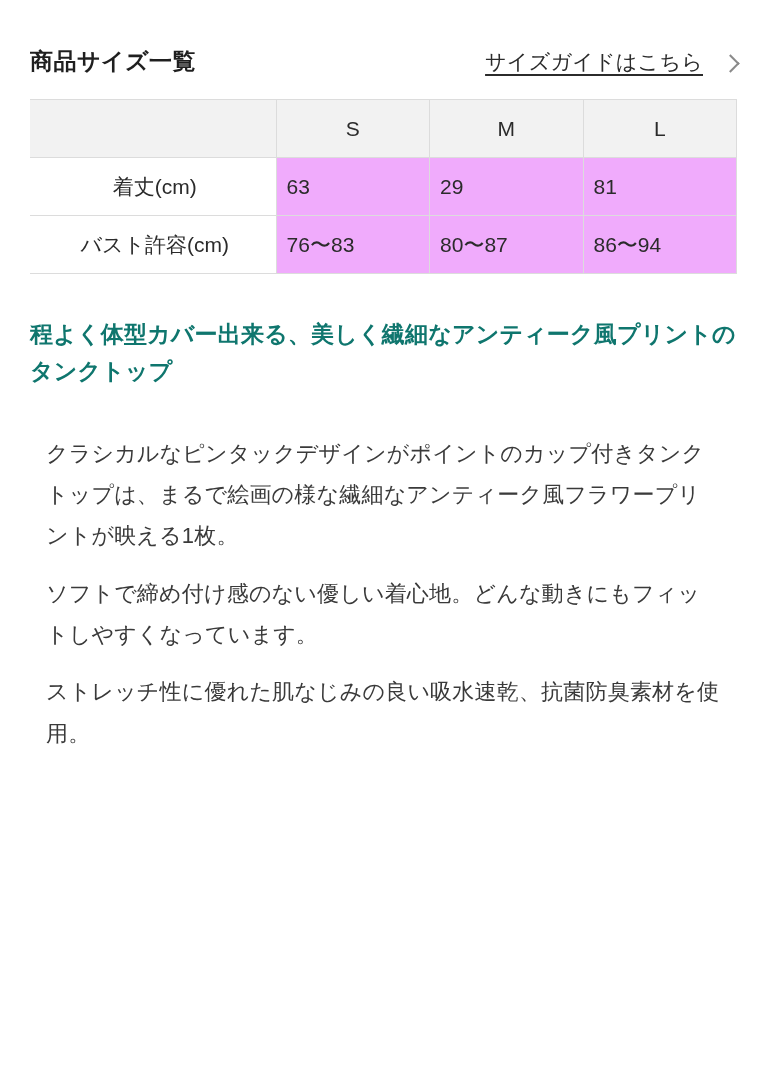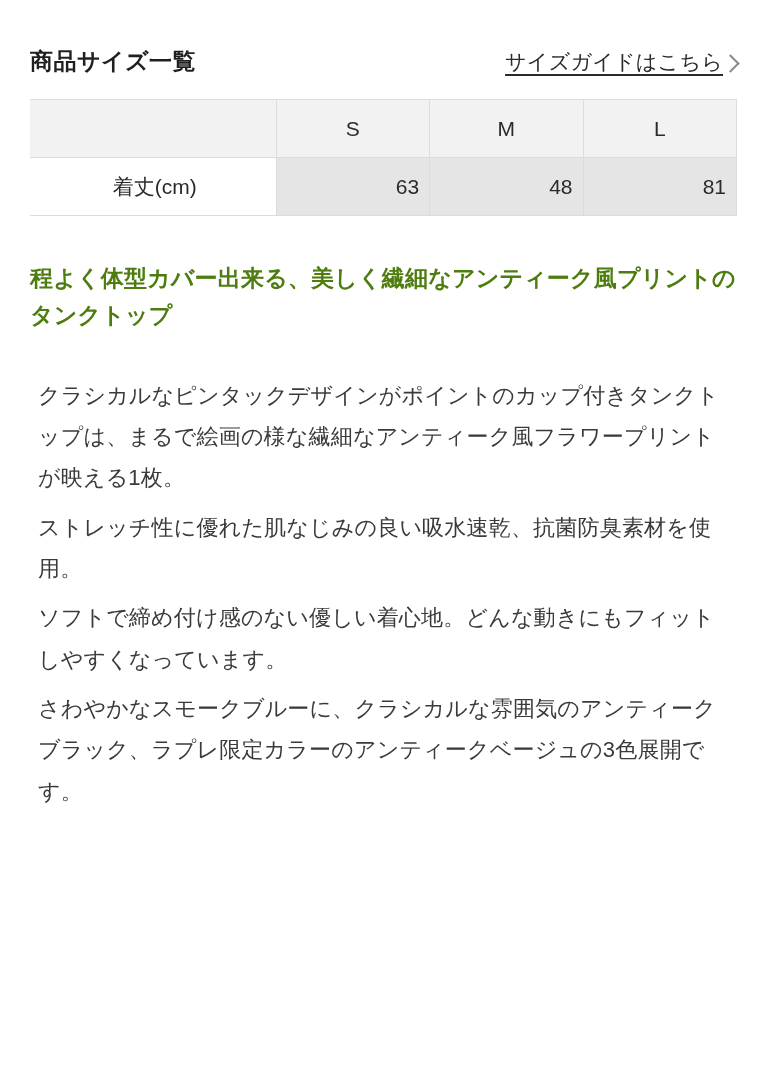--- a/index.html
+++ b/index.html
@@ -29,21 +29,21 @@
   }
   .size-title {
     font-size: 23px;
     font-weight: bold;
     letter-spacing: 0.5px;
     color: #1f1f1f;
   }
   .guide-link-wrap {
     display: flex;
     align-items: center;
-    gap: 1px;
+    gap: 21px;
   }
   .guide-link {
     font-size: 21px;
     color: #2b2b2b;
     text-decoration: underline;
     text-underline-offset: 5px;
     letter-spacing: 0.3px;
     cursor: pointer;
   }
   .chevron {
@@ -83,43 +83,44 @@
     border-left: none;
   }
   table.size-table tbody th {
     text-align: center;
     font-weight: normal;
     border-left: none;
     padding-left: 14px;
     background: #ffffff;
   }
   table.size-table tbody td {
-    text-align: right;
-    background: #e5e5e5;
+    text-align: left;
+    background: #f0abfc;
   }
   col.label-col { width: 34.8%; }
   col.val-col { width: 21.7%; }
 
   
   .lead {
     font-size: 23px;
     font-weight: bold;
     line-height: 1.62;
-    color: #4d7c0f;
+    color: #0f766e;
     margin: 0 0 40px 0;
     letter-spacing: 0.2px;
+    font-family: Liberation Mono, monospace;
   }
   .body-copy {
     font-size: 22px;
     line-height: 1.88;
     color: #3a3a3a;
     letter-spacing: 0.2px;
   }
   .body-copy p {
-    margin: 8px;
+    margin: 16px;
   }
 </style>
 </head>
 <body>
 
 <div class="page">
 
   <div class="size-header">
     <div class="size-title">商品サイズ一覧</div>
     <div class="guide-link-wrap">
@@ -140,28 +141,33 @@
         <th class="corner"></th>
         <th>S</th>
         <th>M</th>
         <th>L</th>
       </tr>
     </thead>
     <tbody>
       <tr>
         <th>着丈(cm)</th>
         <td>63</td>
-        <td>48</td>
+        <td>29</td>
         <td>81</td>
+      </tr>
+      <tr>
+        <th>バスト許容(cm)</th>
+        <td>76〜83</td>
+        <td>80〜87</td>
+        <td>86〜94</td>
       </tr>
     </tbody>
   </table>
 
   <h2 class="lead">程よく体型カバー出来る、美しく繊細なアンティーク風プリントのタンクトップ</h2>
 
   <div class="body-copy">
     <p>クラシカルなピンタックデザインがポイントのカップ付きタンクトップは、まるで絵画の様な繊細なアンティーク風フラワープリントが映える1枚。</p>
+    <p>ソフトで締め付け感のない優しい着心地。どんな動きにもフィットしやすくなっています。</p>
     <p>ストレッチ性に優れた肌なじみの良い吸水速乾、抗菌防臭素材を使用。</p>
-    <p>ソフトで締め付け感のない優しい着心地。どんな動きにもフィットしやすくなっています。</p>
-    <p>さわやかなスモークブルーに、クラシカルな雰囲気のアンティークブラック、ラプレ限定カラーのアンティークベージュの3色展開です。</p>
   </div>
 
 </div>
 
 </body></html>

